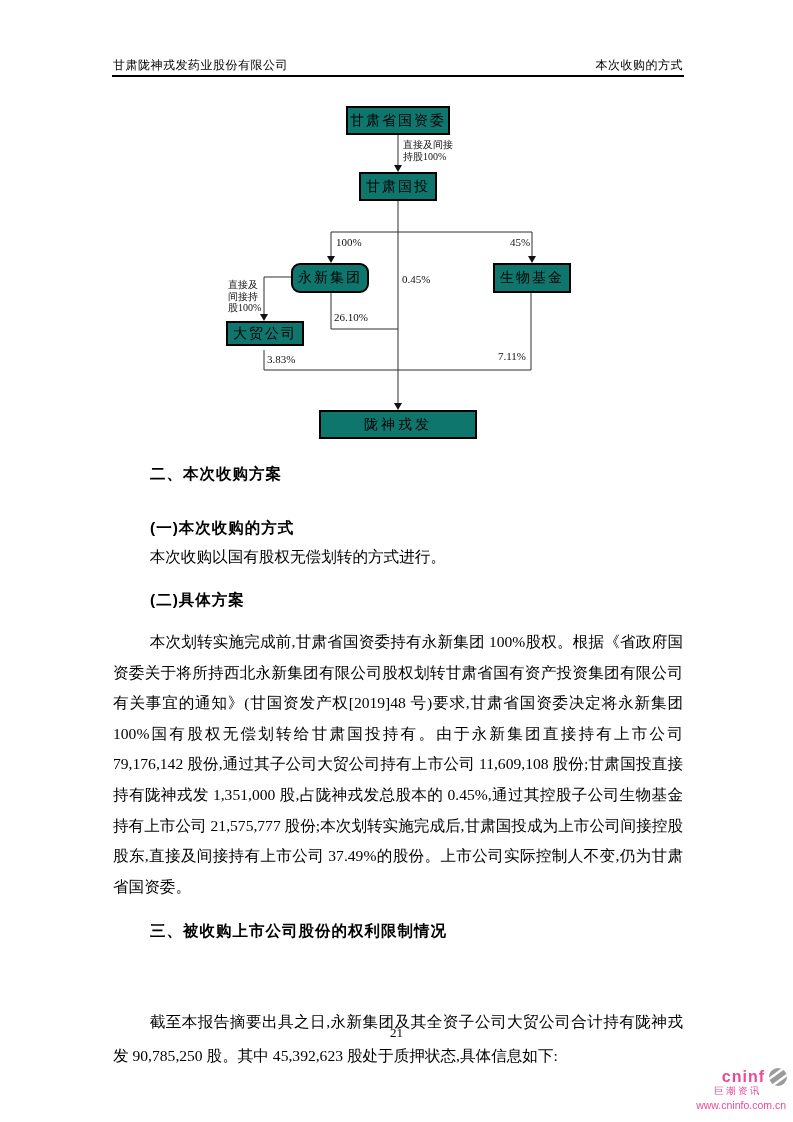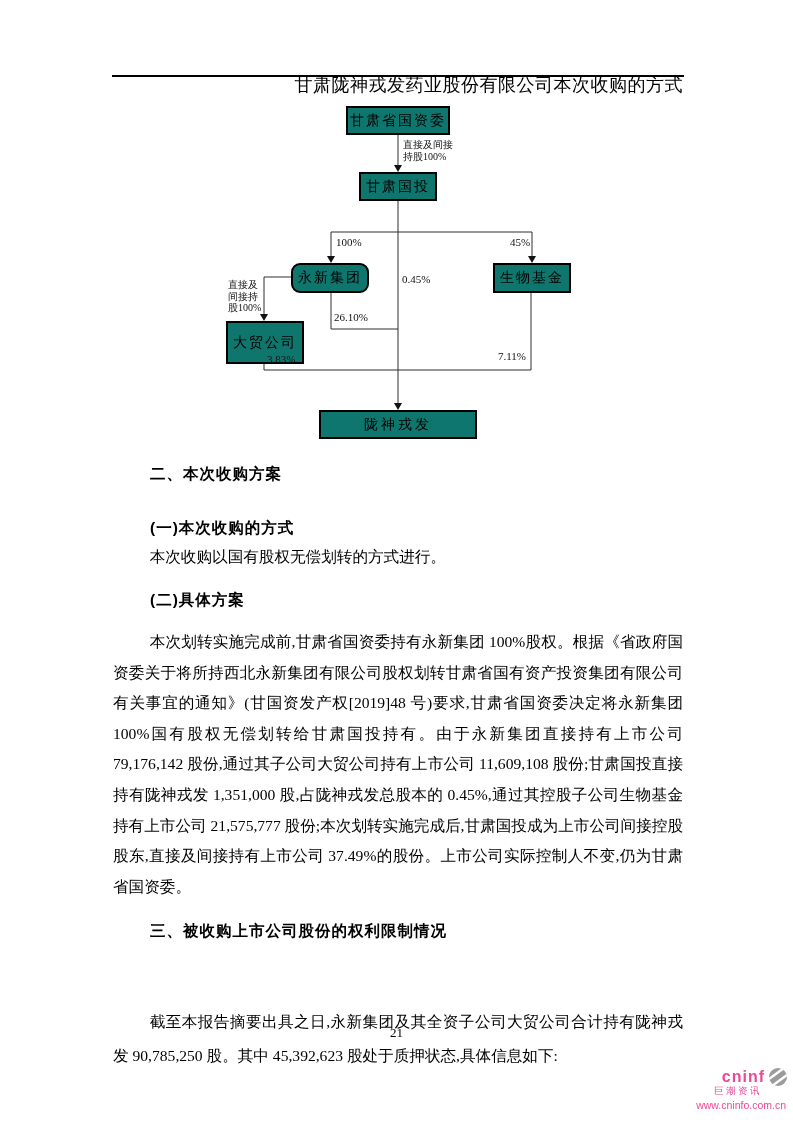--- a/index.html
+++ b/index.html
@@ -5,41 +5,41 @@
   html,body { margin:0; padding:0; background:#888; }
   .page {
     position:relative; width:793px; height:1122px; margin:0 auto;
     background:#ffffff; overflow:hidden;
     font-family:"Liberation Serif","DejaVu Serif",serif; color:#000;
   }
 
   
   .doc-header {
     position:absolute; left:113px; top:57px; width:570px;
-    display:flex; justify-content:flex-end;
-    font-size:18px; letter-spacing:0.5px;margin-top:16px;
+    display:flex; justify-content:space-between;
+    font-size:12px; letter-spacing:0.5px;
   }
   .header-rule {
     position:absolute; left:112px; top:75px; width:572px;
     border-top:2px solid #000;
   }
 
   
   .diagram { position:absolute; left:190px; top:95px; width:420px; height:360px; }
   .diagram svg.lines { position:absolute; left:0; top:0; }
   .node {
     position:absolute; box-sizing:border-box; background:#0f766e;
     border:2px solid #000; display:flex; align-items:center; justify-content:center;
     font-size:14px; letter-spacing:2px; white-space:nowrap;
   }
   .node-gzw { left:156px; top:11px;  width:104px; height:29px; }
   .node-gt  { left:169px; top:77px;  width:78px;  height:29px; }
   .node-yx  { left:101px; top:168px; width:78px;  height:30px;border-radius:9px; }
   .node-sw  { left:303px; top:168px; width:78px;  height:30px; }
-  .node-dm  { left:36px;  top:226px; width:78px;  height:43px; }
+  .node-dm  { left:36px;  top:226px; width:78px;  height:25px; }
   .node-ls  { left:129px; top:315px; width:158px; height:29px; letter-spacing:3px; }
   .dlabel { position:absolute; font-size:11px; white-space:nowrap; color:#111; }
   .dlabel.small { font-size:10px; line-height:11.5px; }
   .lbl-top-holding  { left:213px; top:44px; }
   .lbl-100  { left:146px; top:141px; }
   .lbl-45   { left:320px; top:141px; }
   .lbl-045  { left:212px; top:178px; }
   .lbl-left-holding { left:38px; top:184px; width:40px; }
   .lbl-2610 { left:144px; top:216px; }
   .lbl-383  { left:77px;  top:258px; }

